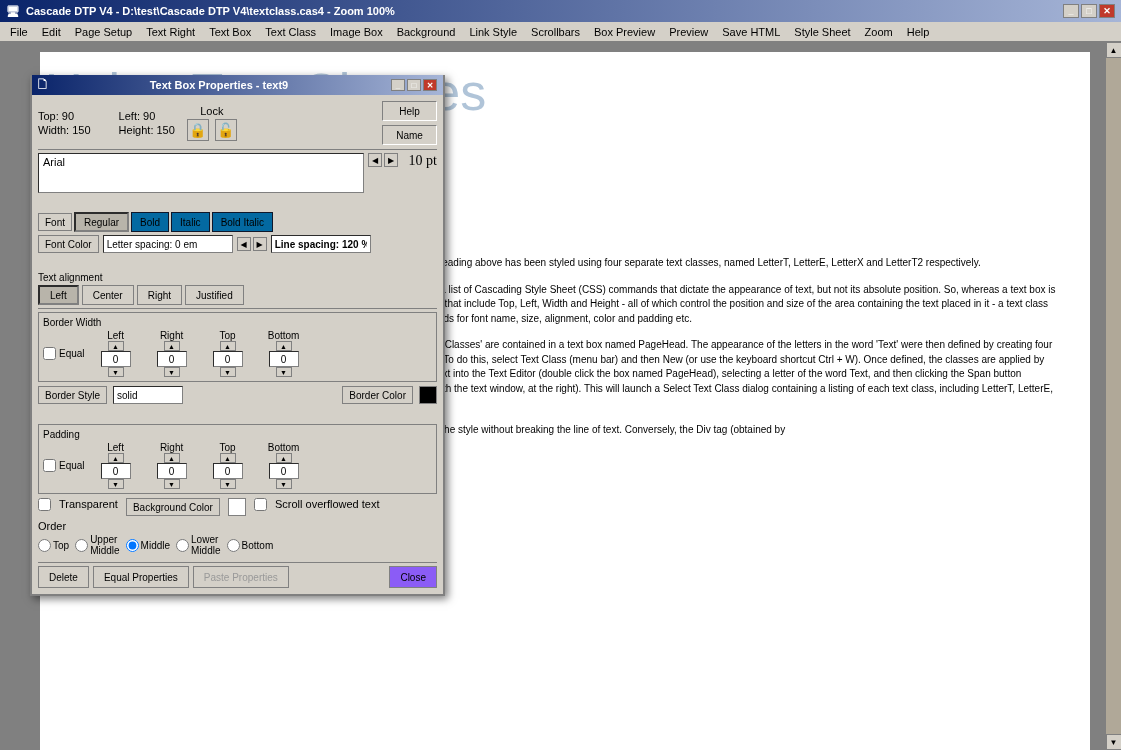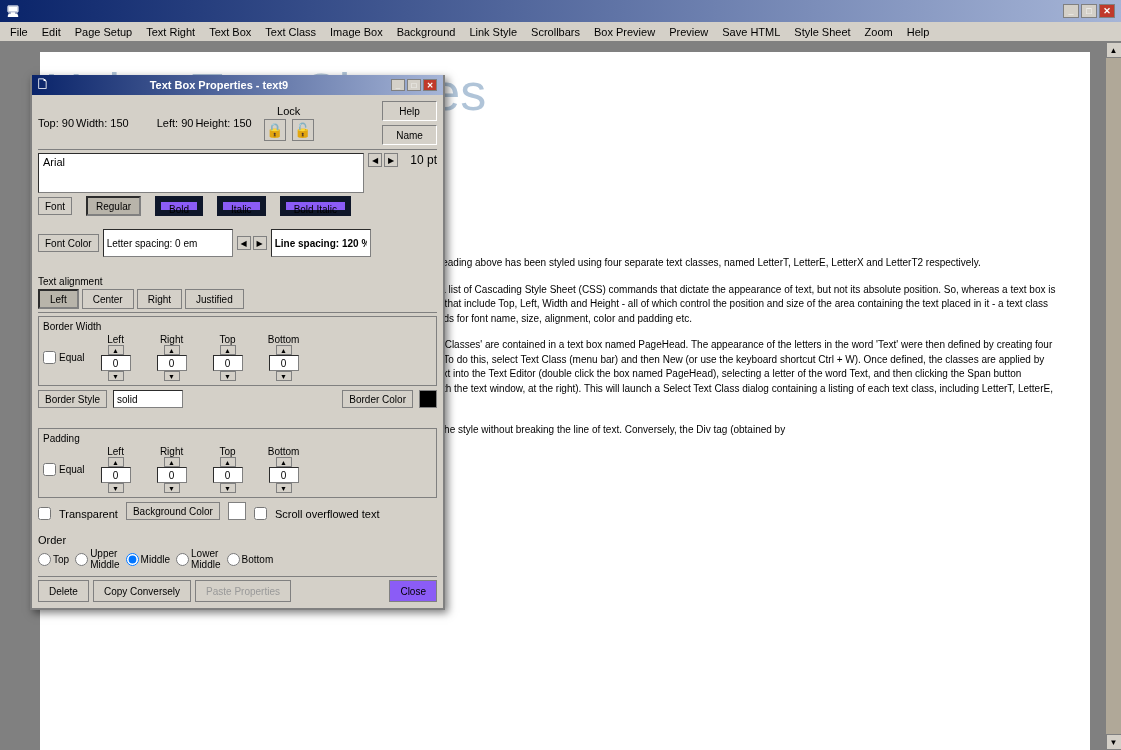--- a/index.html
+++ b/index.html
@@ -178,21 +178,21 @@
     
     .modal-row {
       display: flex;
       align-items: center;
       gap: 4px;
       margin-bottom: 4px;
     }
 
     .field-group {
       display: flex;
-      flex-direction: row;
+      flex-direction: column;
       gap: 2px;
     }
 
     .lock-area {
       display: flex;
       flex-direction: column;
       align-items: center;
       margin: 0 8px;
       gap: 2px;
     }
@@ -228,46 +228,47 @@
       background: white;
       border: 1px inset #808080;
       padding: 2px 4px;
       font-size: 11px;
       height: 40px;
       flex: 1;
       display: flex;
       align-items: flex-start;
     }
     .pt-display {
-      font-size: 12px;
+      font-size: 14px;
       text-align: right;
       width: 35px;
+      font-family: Liberation Serif, serif;
     }
 
     
     .style-btn {
-      border: 6px solid #0f172a;
-      background: #8b5cf6;
+      border: 1px solid #0f172a;
+      background: #0369a1;
       padding: 2px 8px;
       font-size: 10px;
       cursor: pointer;
       height: 20px;
     }
     .style-btn-active {
       border: 2px inset #808080;
       background: #b8b4aa;
     }
 
     
     .wide-input {
       border: 1px inset #808080;
       background: white;
       padding: 1px 3px;
       font-size: 10px;
-      height: 28px;
+      height: 18px;
     }
 
     
     .align-section { margin: 3px 0; }
     .align-label { font-size: 10px; margin-bottom: 2px; }
     .align-btns { display: flex; gap: 3px; }
     .align-btn {
       border: 1px solid #808080;
       background: #d4d0c8;
       padding: 2px 10px;
@@ -332,23 +333,23 @@
       background: black;
       border: 1px solid #808080;
     }
 
     
     .padding-section { margin-bottom: 4px; }
 
     
     .transparent-row {
       display: flex;
-      align-items: flex-end;
+      align-items: flex-start;
       gap: 8px;
-      margin-bottom: 14px;
+      margin-bottom: 4px;
     }
     .bg-swatch {
       width: 18px; height: 18px;
       background: white;
       border: 1px solid #808080;
     }
 
     
     .order-section { margin-bottom: 6px; }
     .order-radios {
@@ -394,21 +395,21 @@
       border: 1px solid #808080;
       font-size: 8px;
       display: flex; align-items: center; justify-content: center;
       cursor: pointer;
     }
 
     .font-row {
       display: flex;
       gap: 4px;
       align-items: flex-start;
-      margin-bottom: 3px;
+      margin-bottom: 19px;
     }
 
     .spacing-row {
       display: flex;
       gap: 4px;
       align-items: center;
       margin-bottom: 19px;
     }
 
     .font-btn {
@@ -419,20 +420,21 @@
       cursor: pointer;
       height: 18px;
     }
   </style>
 </head>
 <body>
 
 <div id="titlebar">
   <div id="titlebar-left">
     <span>🖥</span>
+    <span>Cascade DTP V4 - D:\test\Cascade DTP V4\textclass.cas4 - Zoom 100%</span>
   </div>
   <div id="titlebar-controls">
     <div class="title-btn">_</div>
     <div class="title-btn">□</div>
     <div class="title-btn title-btn-close">✕</div>
   </div>
 </div>
 
 <div id="menubar">
   <span class="menu-item">File</span>
@@ -544,21 +546,21 @@
       <div class="font-display">
         <span>Arial</span>
       </div>
       <div class="arrow-row">
         <div class="arrow-btn">◀</div>
         <div class="arrow-btn">▶</div>
       </div>
       <div class="pt-display">10 pt</div>
     </div>
 
-    <div class="modal-row" style="gap:14px; margin-bottom:13px;">
+    <div class="modal-row" style="gap:2px; margin-bottom:3px;">
       <button class="font-btn">Font</button>
       <button class="style-btn style-btn-active">Regular</button>
       <button class="style-btn">Bold</button>
       <button class="style-btn">Italic</button>
       <button class="style-btn">Bold Italic</button>
     </div>
 
     <div class="spacing-row">
       <button class="font-btn">Font Color</button>
       <input class="wide-input" style="width: 130px;" value="Letter spacing: 0 em">
@@ -689,19 +691,19 @@
           <input type="radio" name="order" style="">
           <span>Bottom</span>
         </label>
       </div>
     </div>
 
     <hr class="modal-divider">
 
     <div class="bottom-btns">
       <button class="bottom-btn">Delete</button>
-      <button class="bottom-btn">Copy Conversely</button>
+      <button class="bottom-btn">Equal Properties</button>
       <button class="bottom-btn" style="color:#999;">Paste Properties</button>
       <button class="bottom-btn bottom-btn-close" style="margin-left:auto;">Close</button>
     </div>
 
   </div>
 </div>
 
 </body></html>

